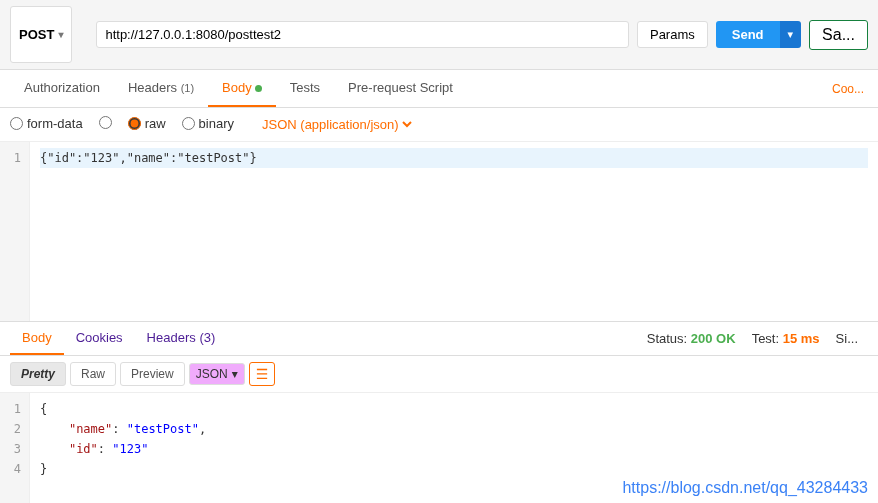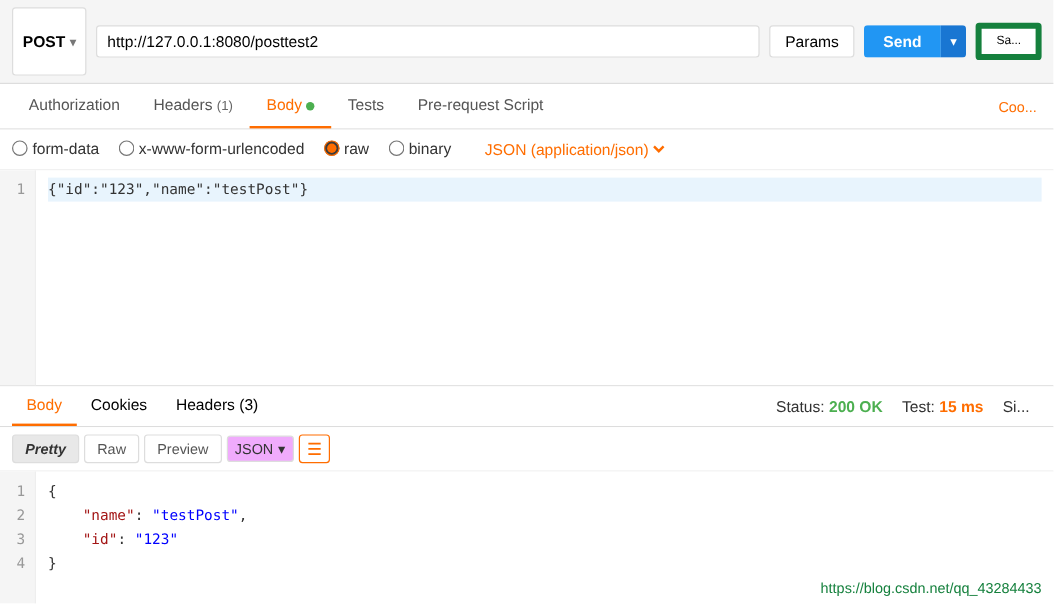--- a/index.html
+++ b/index.html
@@ -27,20 +27,21 @@
       gap: 4px;
     }
     .method-btn .chevron { font-size: 10px; color: #777; }
     .url-input {
       flex: 1;
       border: 1px solid #ddd;
       border-radius: 3px;
       padding: 5px 8px;
       font-size: 13px;
       outline: none;
+      margin-left: 16px;
     }
     .params-btn {
       border: 1px solid #ddd;
       background: #fff;
       border-radius: 3px;
       padding: 5px 12px;
       cursor: pointer;
       font-size: 13px;
     }
     .send-group {
@@ -60,25 +61,25 @@
     .send-dropdown {
       background: #1976D2;
       color: #fff;
       border: none;
       padding: 6px 8px;
       cursor: pointer;
       font-size: 11px;
     }
     .save-btn {
       background: #fff;
-      border: 5px solid #15803d;
+      border: 1px solid #15803d;
       border-radius: 3px;
       padding: 5px 12px;
       cursor: pointer;
-      font-size: 10px;
+      font-size: 16px;
     }
 
     
     .tab-bar {
       display: flex;
       align-items: center;
       border-bottom: 1px solid #ddd;
       background: #fff;
       padding: 0 10px;
       justify-content: space-between;
@@ -193,21 +194,21 @@
       padding: 0 10px;
       justify-content: space-between;
     }
     .bottom-tabs-left {
       display: flex;
     }
     .btab {
       padding: 8px 12px;
       cursor: pointer;
       font-size: 13px;
-      color: #000000;
+      color: #4c1d95;
       border-bottom: 2px solid transparent;
     }
     .btab.active {
       color: #ff6d00;
       border-bottom: 2px solid #ff6d00;
     }
     .bottom-status {
       font-size: 13px;
       color: #333;
       padding-right: 10px;
@@ -264,22 +265,22 @@
     
     .response-code-area {
       display: flex;
       background: #fff;
       min-height: 110px;
     }
     .watermark {
       position: absolute;
       right: 10px;
       bottom: 6px;
-      color: #15803d;
-      font-size: 12px;
+      color: #3b82f6;
+      font-size: 16px;
     }
     .bottom-wrapper {
       position: relative;
     }
   </style>
 </head>
 <body>
 
 <div class="top-bar">
   <button class="method-btn">
@@ -316,21 +317,20 @@
   <div class="tab-right">Coo...</div>
 </div>
 
 <div class="body-options">
   <label class="radio-group">
     <input type="radio" name="body-type" style="">
     <span>form-data</span>
   </label>
   <label class="radio-group">
     <input type="radio" name="body-type" style="">
-    <span>x-www-form-urlencoded</span>
   </label>
   <label class="radio-group">
     <input type="radio" name="body-type" checked="" style="accent-color: rgb(255, 109, 0);">
     <span>raw</span>
   </label>
   <label class="radio-group">
     <input type="radio" name="body-type" style="">
     <span>binary</span>
   </label>
   <div class="json-select-group">

